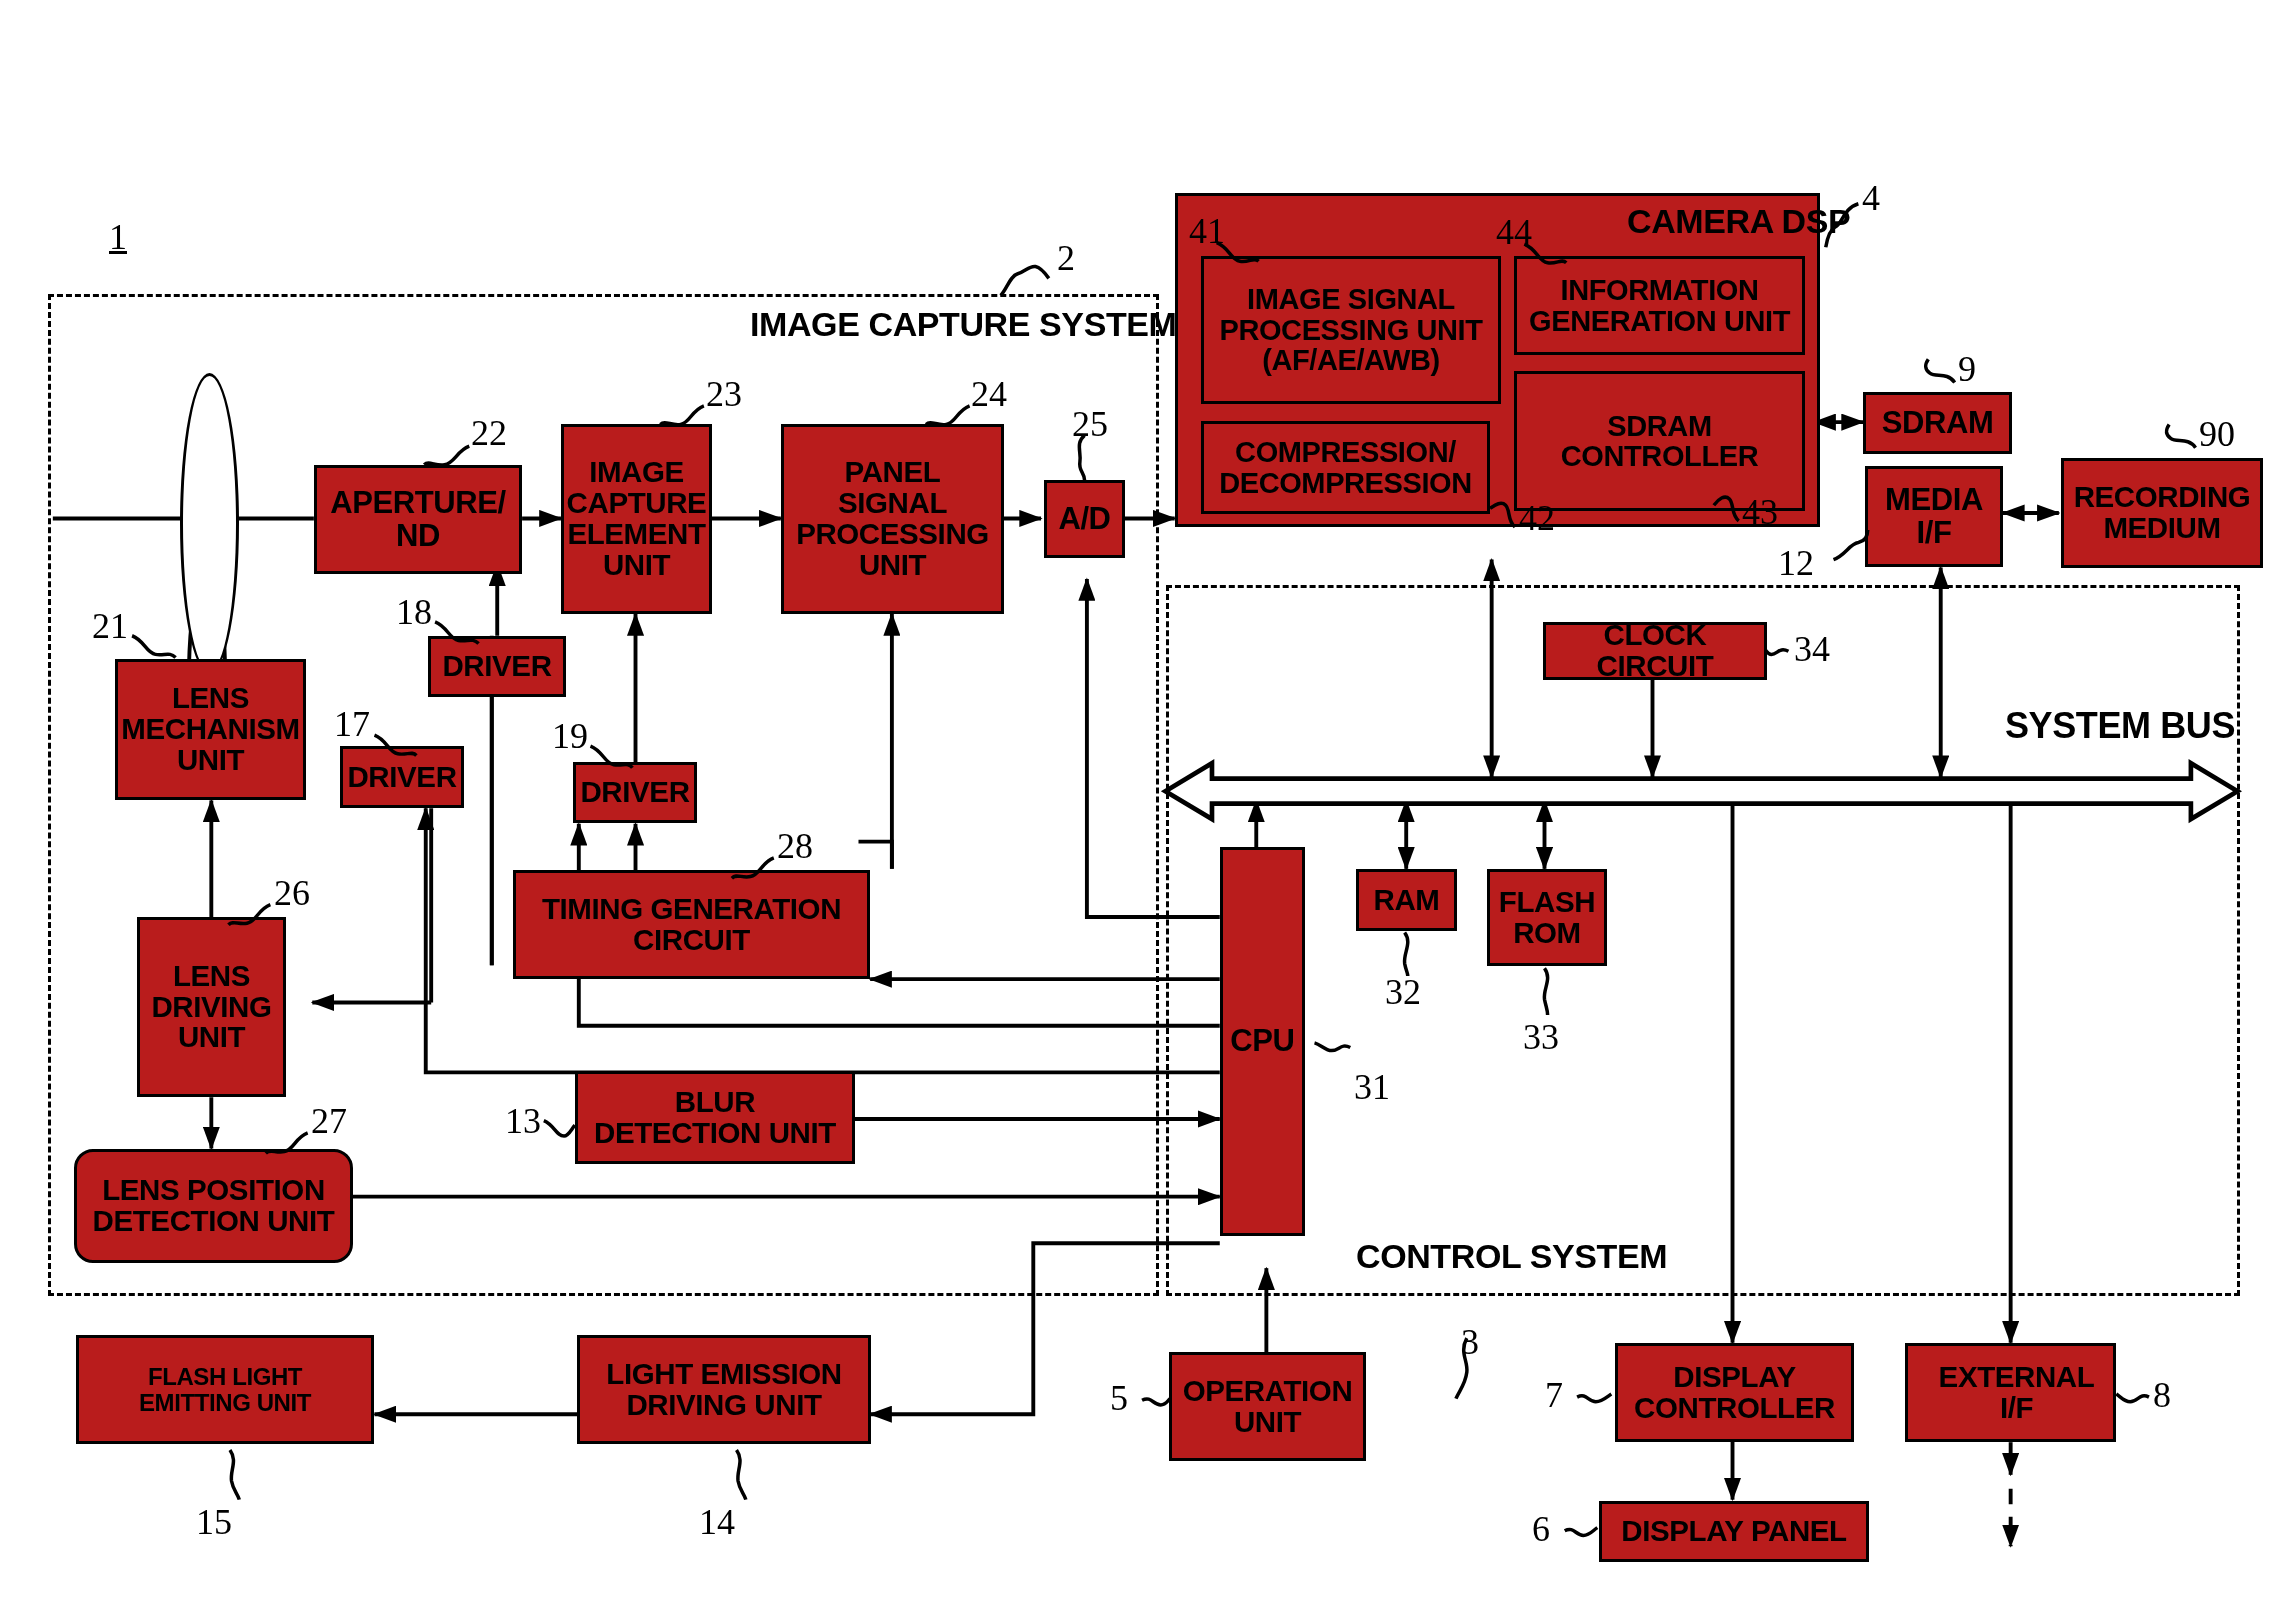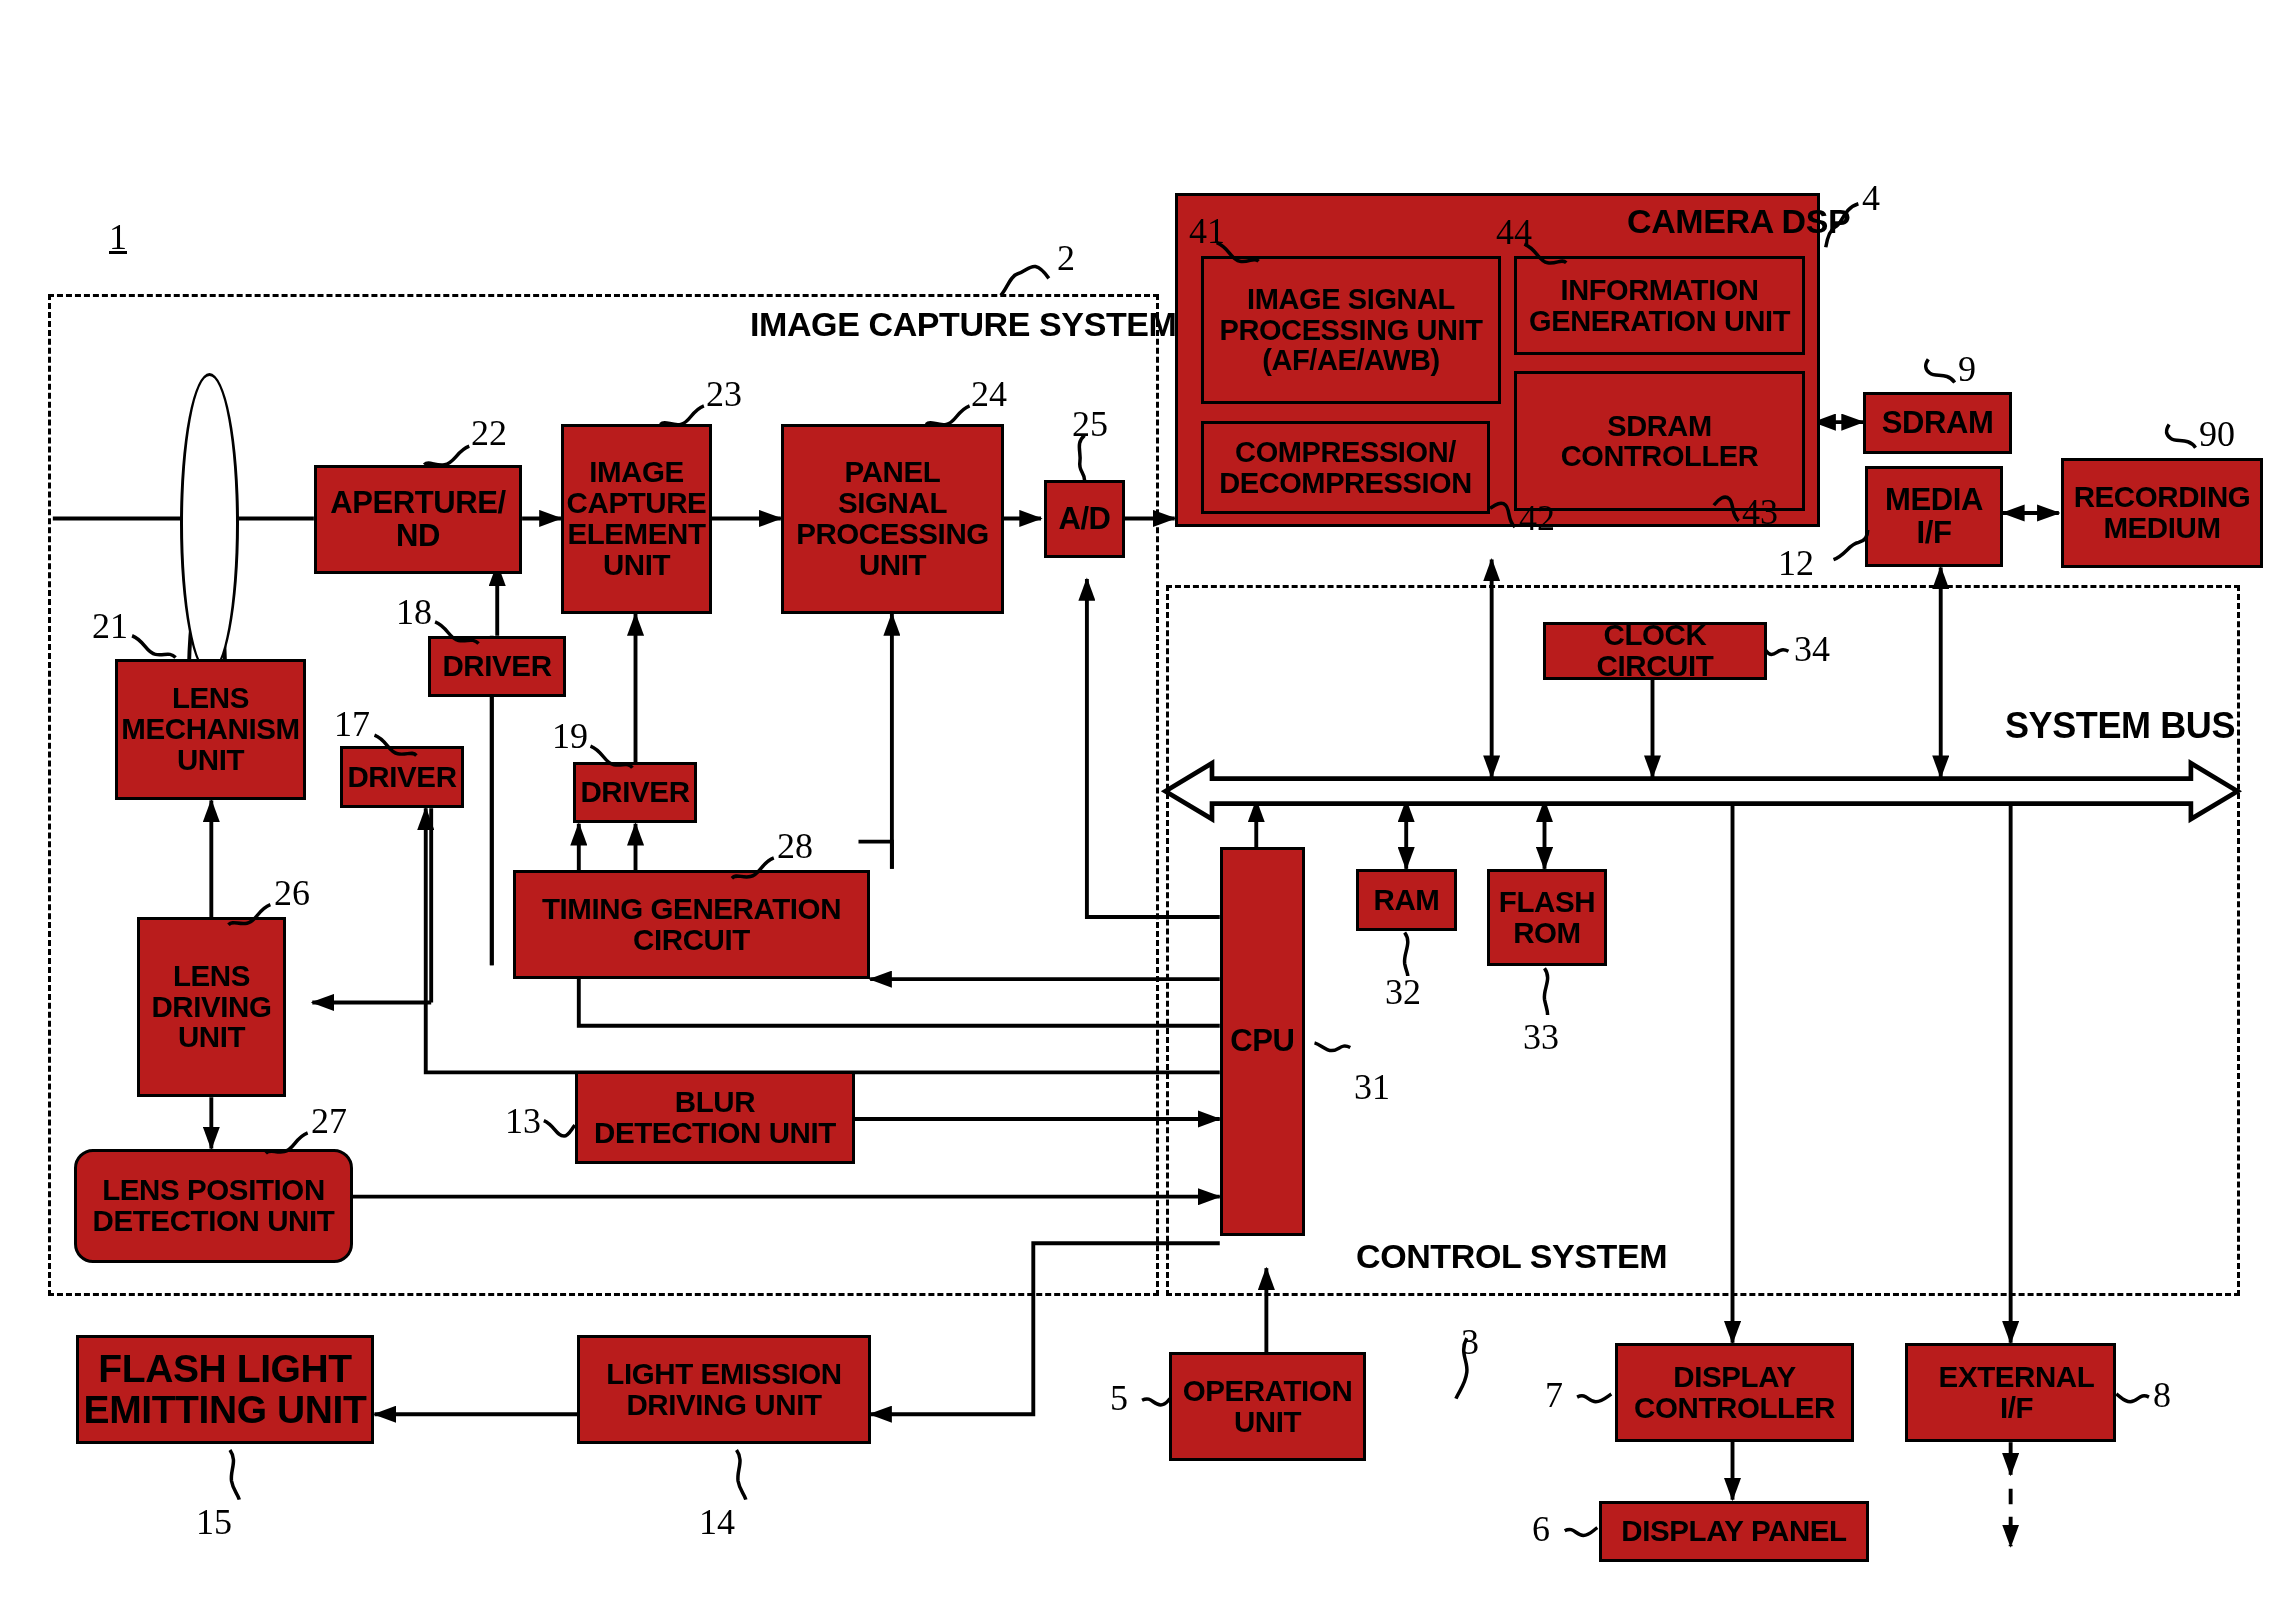--- a/index.html
+++ b/index.html
@@ -217,21 +217,21 @@
 
   <div class="box" style="left:74px; top:1149px; width:279px; height:114px; font-size:29.5px;border-radius:19px;">LENS POSITION
 DETECTION UNIT</div>
 
   <div class="box" style="left:513px; top:870px; width:357px; height:109px; font-size:29.5px;">TIMING GENERATION
 CIRCUIT</div>
 
   <div class="box" style="left:575px; top:1071px; width:280px; height:93px; font-size:29.5px;">BLUR
 DETECTION UNIT</div>
 
-  <div class="box" style="left:76px; top:1335px; width:298px; height:109px; font-size:39px;">FLASH LIGHT
+  <div class="box" style="left:76px; top:1335px; width:298px; height:109px; font-size:24px;">FLASH LIGHT
 EMITTING UNIT</div>
 
   <div class="box" style="left:577px; top:1335px; width:294px; height:109px; font-size:29.5px;">LIGHT EMISSION
 DRIVING UNIT</div>
 
   <div class="box" style="left:1201px; top:256px; width:300px; height:148px; font-size:29px;">IMAGE SIGNAL
 PROCESSING UNIT
 (AF/AE/AWB)</div>
 
   <div class="box" style="left:1201px; top:421px; width:289px; height:93px; font-size:29px;">COMPRESSION/

